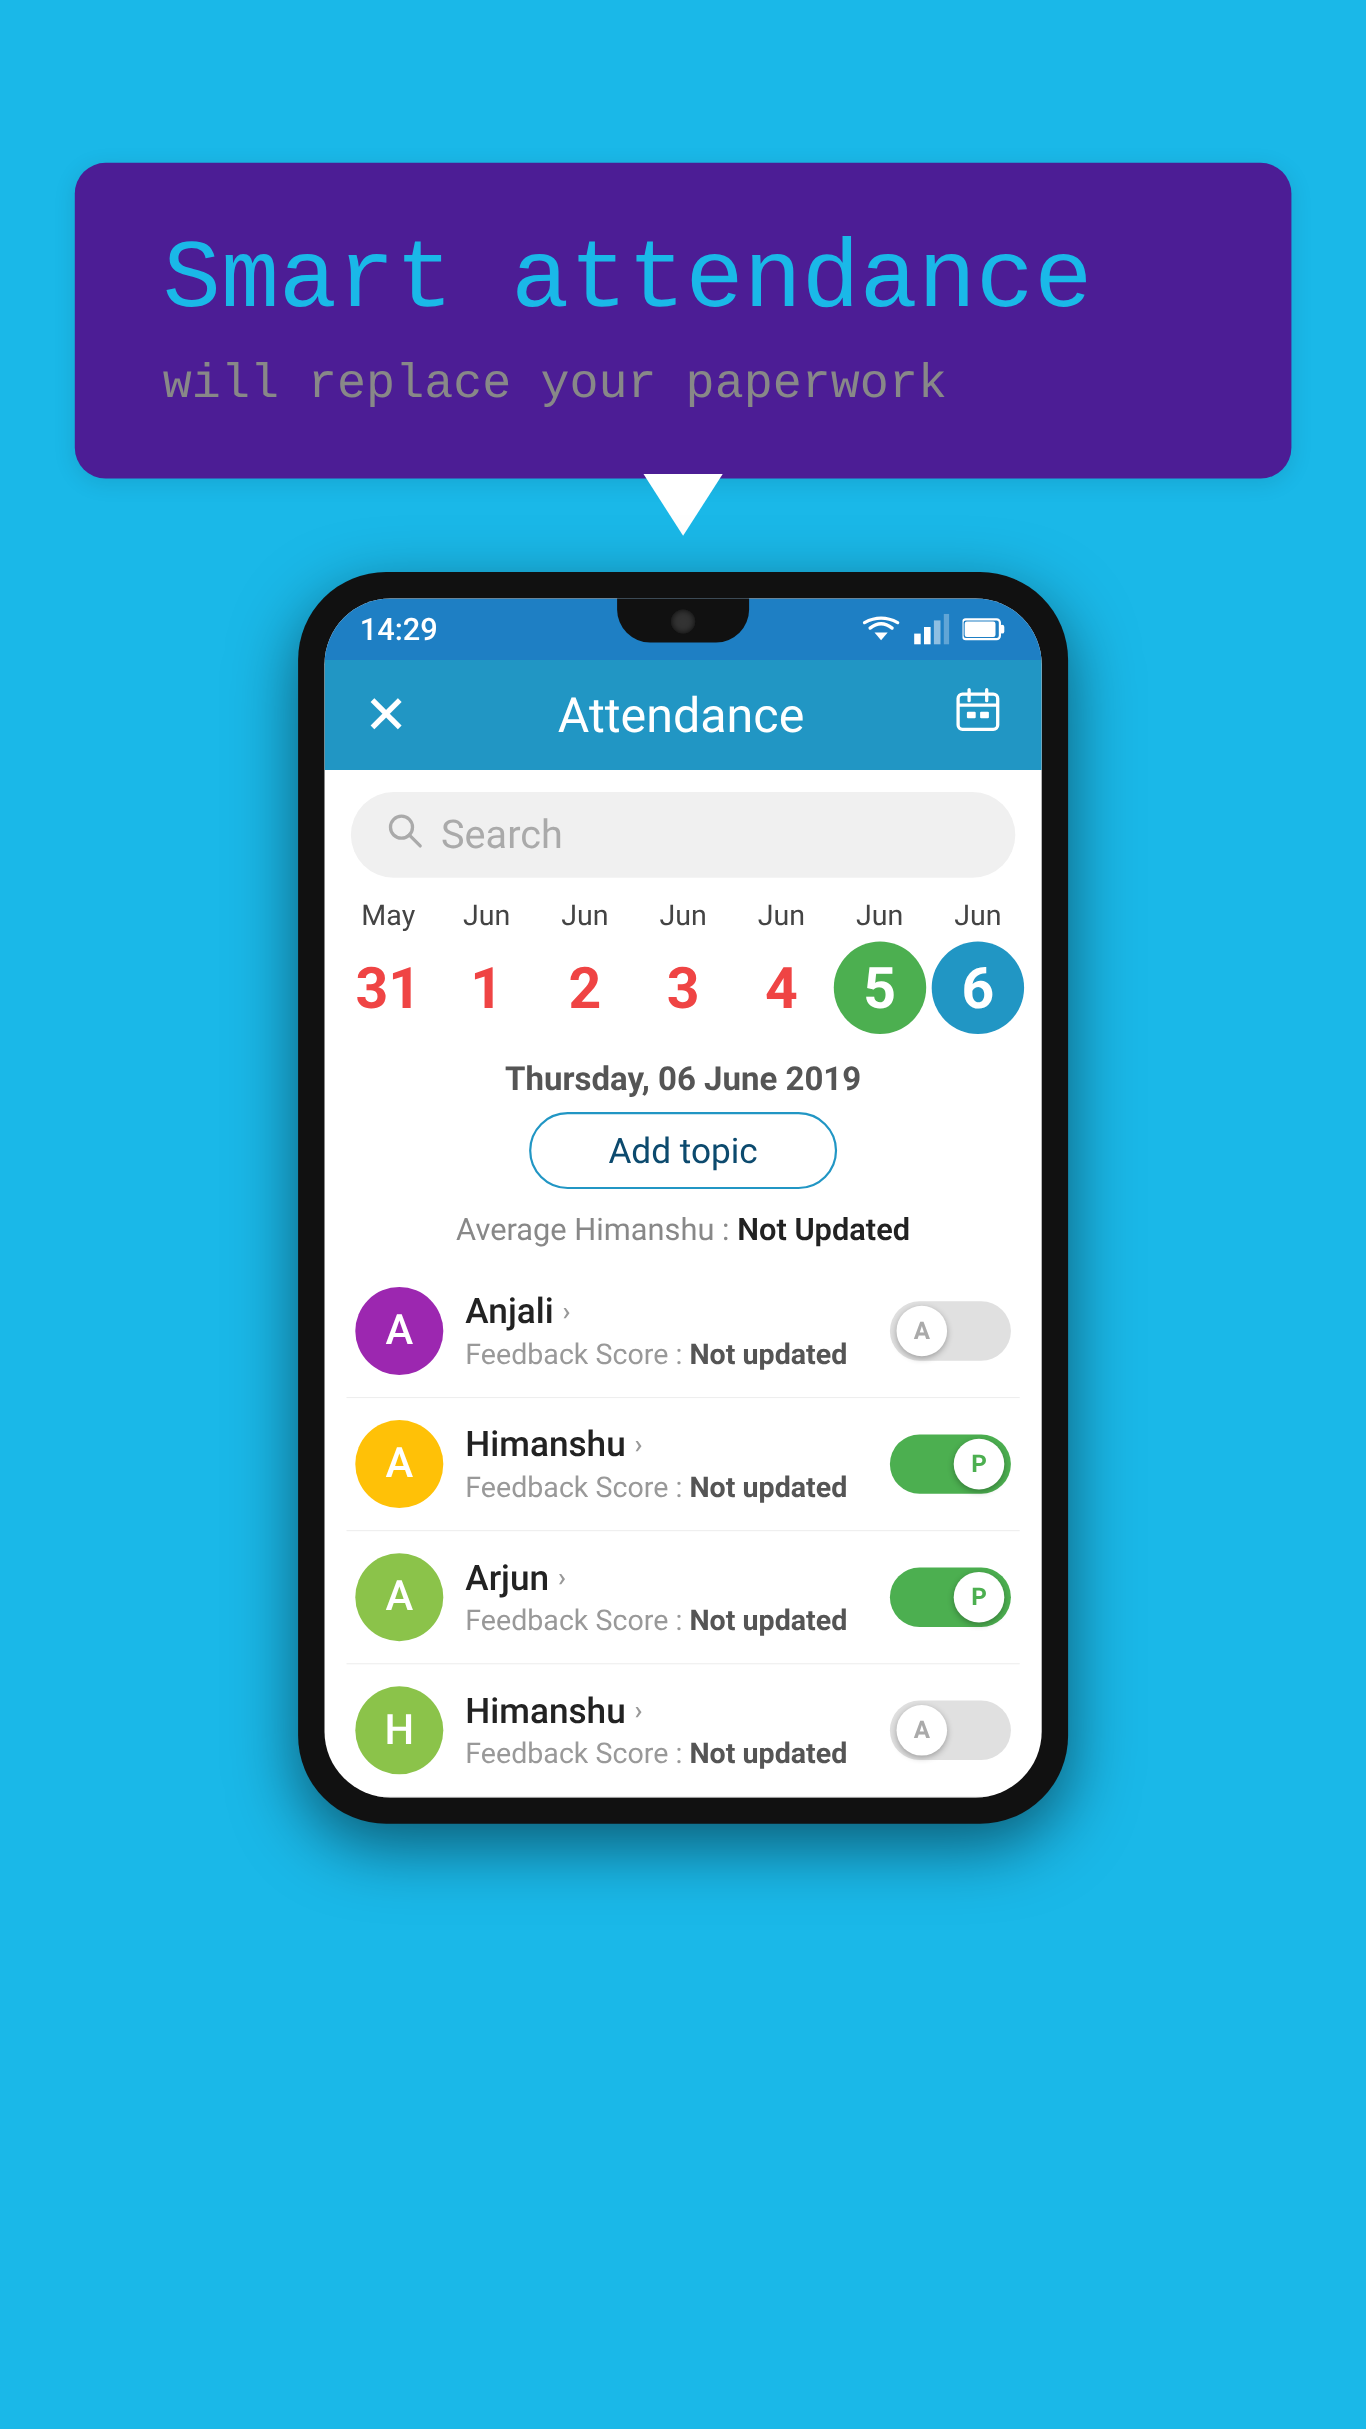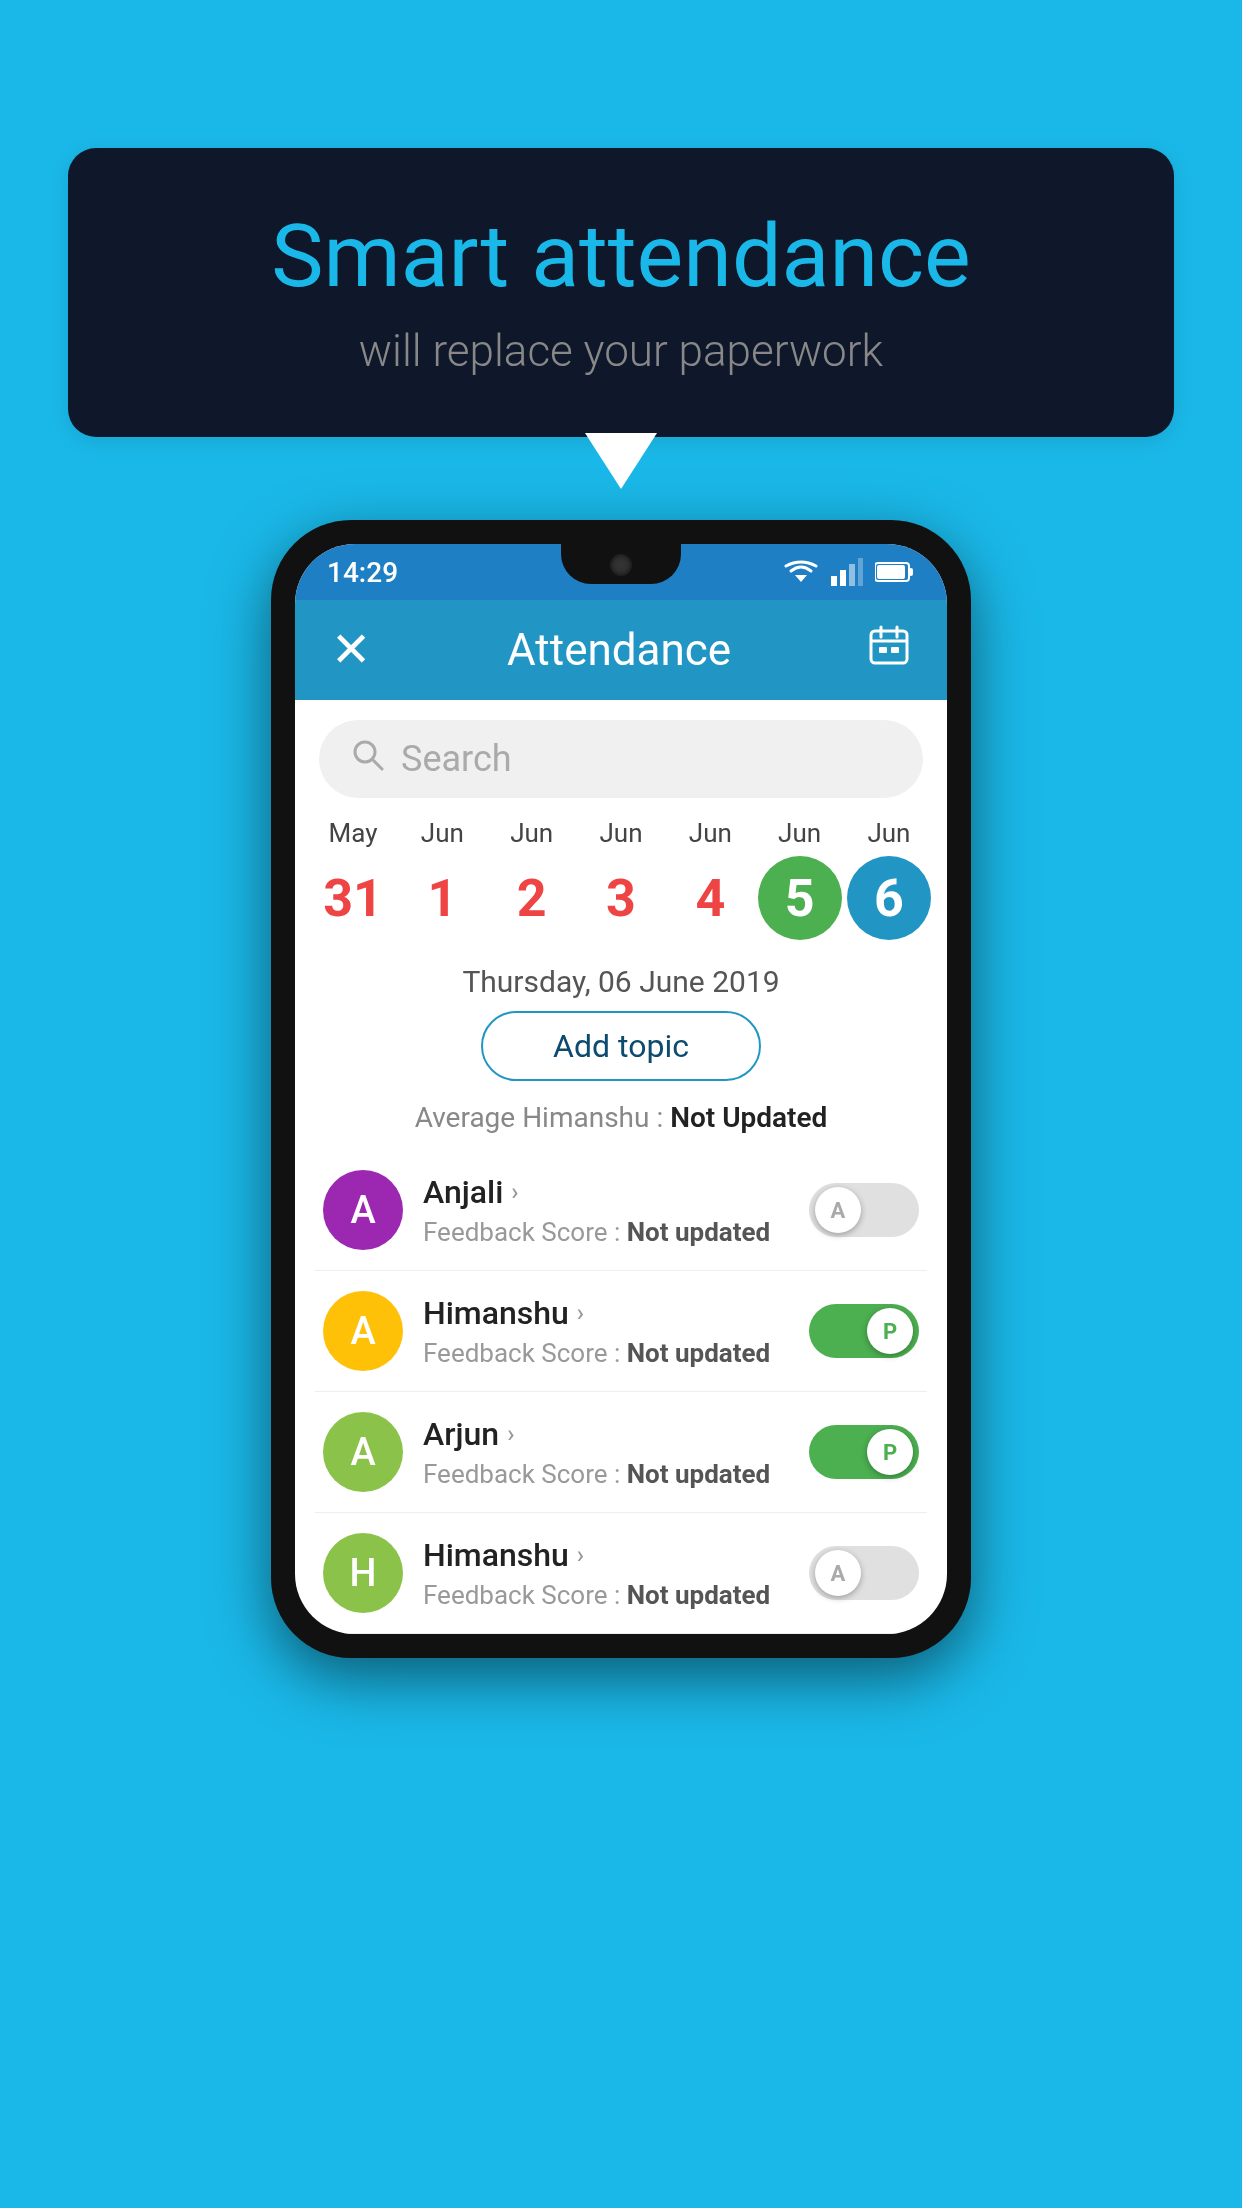--- a/index.html
+++ b/index.html
@@ -15,25 +15,25 @@
 
     
     .speech-bubble-container {
       position: absolute;
       top: 148px;
       left: 68px;
       right: 68px;
     }
 
     .speech-bubble {
-      background: #0f172a;
+      background: #4c1d95;
       border-radius: 28px;
       padding: 60px 80px;
-      text-align: center;
       box-shadow: 0 4px 20px rgba(0,0,0,0.1);
+      font-family: Liberation Mono, monospace;
     }
 
     .speech-bubble::after {
       content: '';
       position: absolute;
       bottom: -52px;
       left: 50%;
       transform: translateX(-50%);
       width: 0;
       height: 0;
@@ -222,21 +222,21 @@
       background: #2196c4;
       color: white;
     }
 
     
     .selected-date-text {
       text-align: center;
       font-size: 30px;
       color: #555;
       margin: 16px 0 12px;
-      font-weight: 400;
+      font-weight: 700;
     }
 
     
     .add-topic-btn {
       display: block;
       margin: 0 auto 20px;
       border: 2px solid #2196c4;
       background: white;
       border-radius: 40px;
       padding: 14px 52px;

